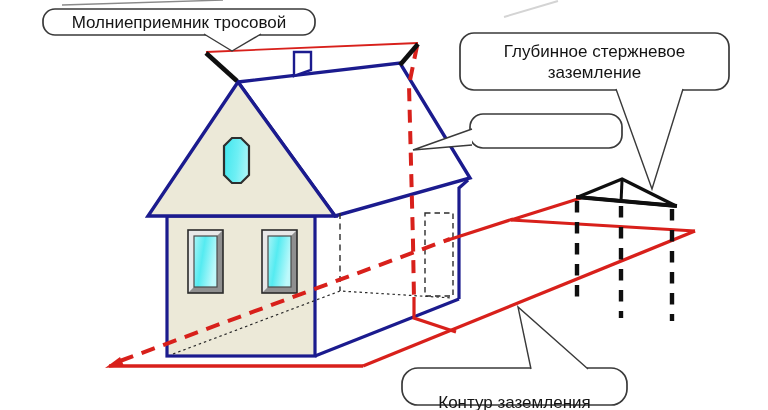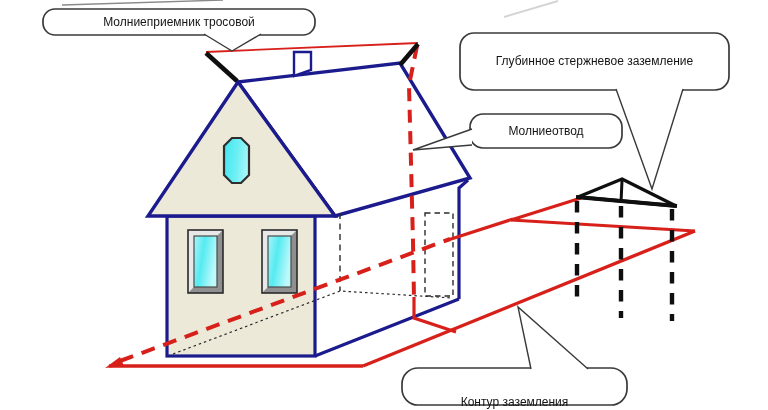--- a/index.html
+++ b/index.html
@@ -3,21 +3,21 @@
 <meta charset="utf-8">
 <style>
   html,body{margin:0;padding:0;background:#fff;}
   #stage{
     position:relative;width:768px;height:410px;background:#ffffff;
     font-family:"Liberation Sans", sans-serif;overflow:hidden;
   }
   #stage svg{position:absolute;left:0;top:0;}
   .callout-text{
     position:absolute;display:flex;align-items:center;justify-content:center;
-    text-align:center;color:#141414;font-size:12px;line-height:21px;
+    text-align:center;color:#141414;font-size:17px;line-height:21px;
     pointer-events:none;white-space:nowrap;
   }
   .callout-text.wrap{white-space:normal;padding:14px 14px;box-sizing:border-box;}
 </style>
 </head>
 <body>
 
 <div id="stage">
 
 <svg width="768" height="410" viewBox="0 0 768 410">
@@ -115,17 +115,16 @@
 
     <rect x="402" y="368" width="225" height="37" rx="16" fill="#ffffff" stroke="#3a3a3a" stroke-width="1.7"></rect>
     <path d="M 531,369 L 518,307 L 588,369" fill="#ffffff" stroke="#3a3a3a" stroke-width="1.4"></path>
   </g>
 </svg>
 
 <div class="callout-text" style="left:43px;top:9px;width:272px;height:26px;">Молниеприемник тросовой</div>
 
 <div class="callout-text wrap" style="left:460px;top:33px;width:269px;height:57px;">Глубинное стержневое заземление</div>
 
-<div class="callout-text" style="left:470px;top:114px;width:152px;height:34px;">Молниеотвод</div>
 
 <div class="callout-text" style="left:402px;top:384px;width:225px;height:37px;">Контур заземления</div>
 
 </div>
 
 </body></html>

